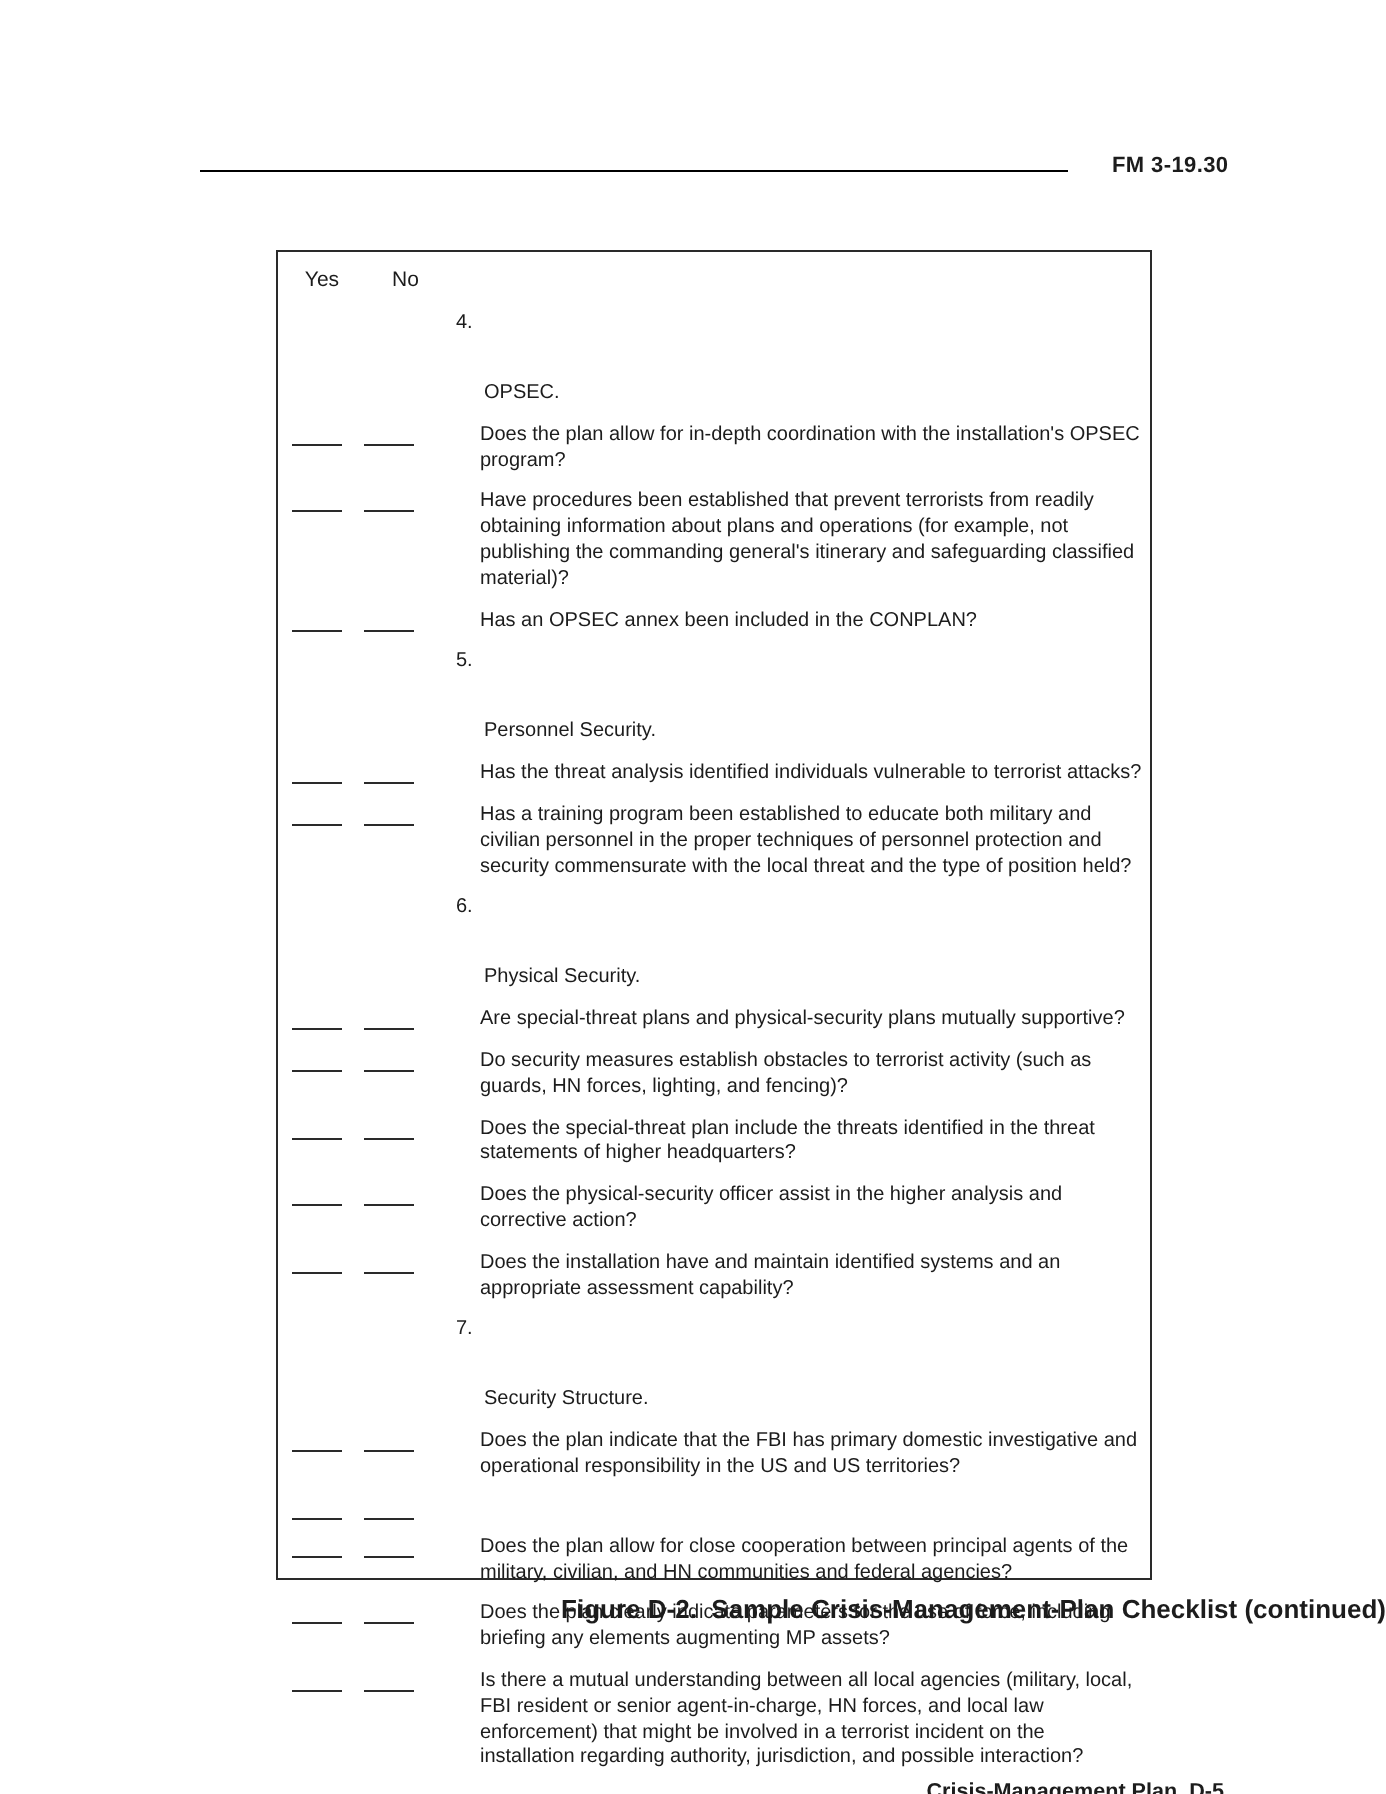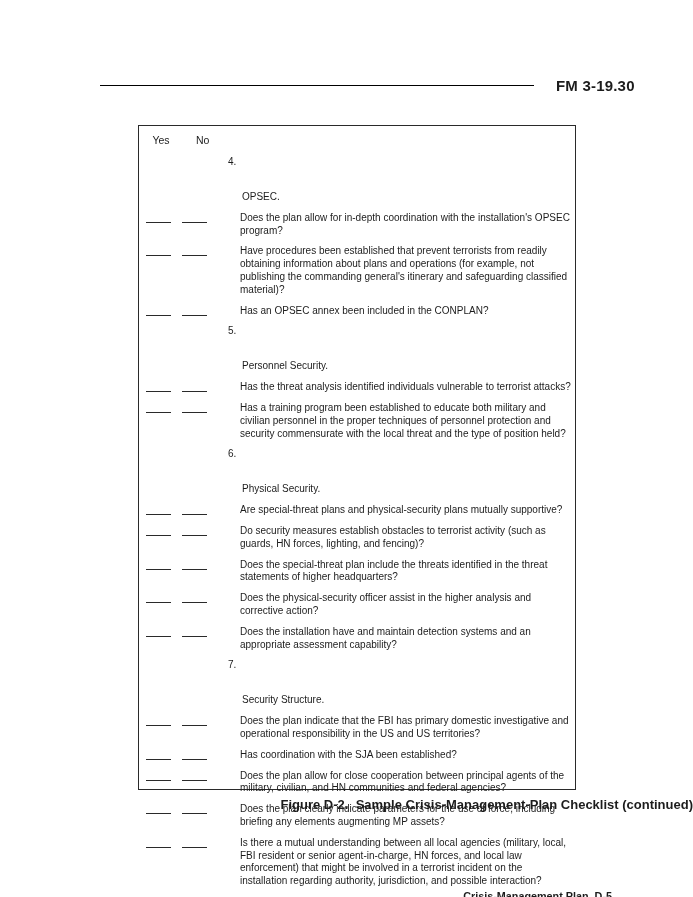--- a/index.html
+++ b/index.html
@@ -24,21 +24,21 @@
     top: 11px;
     left: 100px;
     width: 434px;
     height: 0;
     border-top: 1.6px solid #000;
   }
   .doc-code {
     position: absolute;
     top: 3px;
     left: 556px;
-    font-size: 15px;
+    font-size: 11px;
     font-weight: bold;
     letter-spacing: 0.2px;
   }
 
   
   .checklist-box {
     position: absolute;
     left: 138px;
     top: 125px;
     width: 438px;
@@ -171,35 +171,34 @@
           <div class="item-text">Does the special-threat plan include the threats identified in the threat statements of higher headquarters?</div>
         </div>
         <div class="row item-row">
           <span class="blank blank-yes"></span>
           <span class="blank blank-no"></span>
           <div class="item-text">Does the physical-security officer assist in the higher analysis and corrective action?</div>
         </div>
         <div class="row item-row">
           <span class="blank blank-yes"></span>
           <span class="blank blank-no"></span>
-          <div class="item-text">Does the installation have and maintain detection systems and an appropriate assessment capability?</div>
+          <div class="item-text">Does the installation have and maintain identified systems and an appropriate assessment capability?</div>
         </div>
         <div class="row section-row">
           <span class="sec-num">7.</span>
           <span class="sec-title">Security Structure.</span>
         </div>
         <div class="row item-row">
           <span class="blank blank-yes"></span>
           <span class="blank blank-no"></span>
           <div class="item-text">Does the plan indicate that the FBI has primary domestic investigative and operational responsibility in the US and US territories?</div>
         </div>
         <div class="row item-row">
           <span class="blank blank-yes"></span>
           <span class="blank blank-no"></span>
-          <div class="item-text">Has coordination with the SJA been established?</div>
         </div>
         <div class="row item-row">
           <span class="blank blank-yes"></span>
           <span class="blank blank-no"></span>
           <div class="item-text">Does the plan allow for close cooperation between principal agents of the military, civilian, and HN communities and federal agencies?</div>
         </div>
         <div class="row item-row">
           <span class="blank blank-yes"></span>
           <span class="blank blank-no"></span>
           <div class="item-text">Does the plan clearly indicate parameters for the use of force, including briefing any elements augmenting MP assets?</div>

